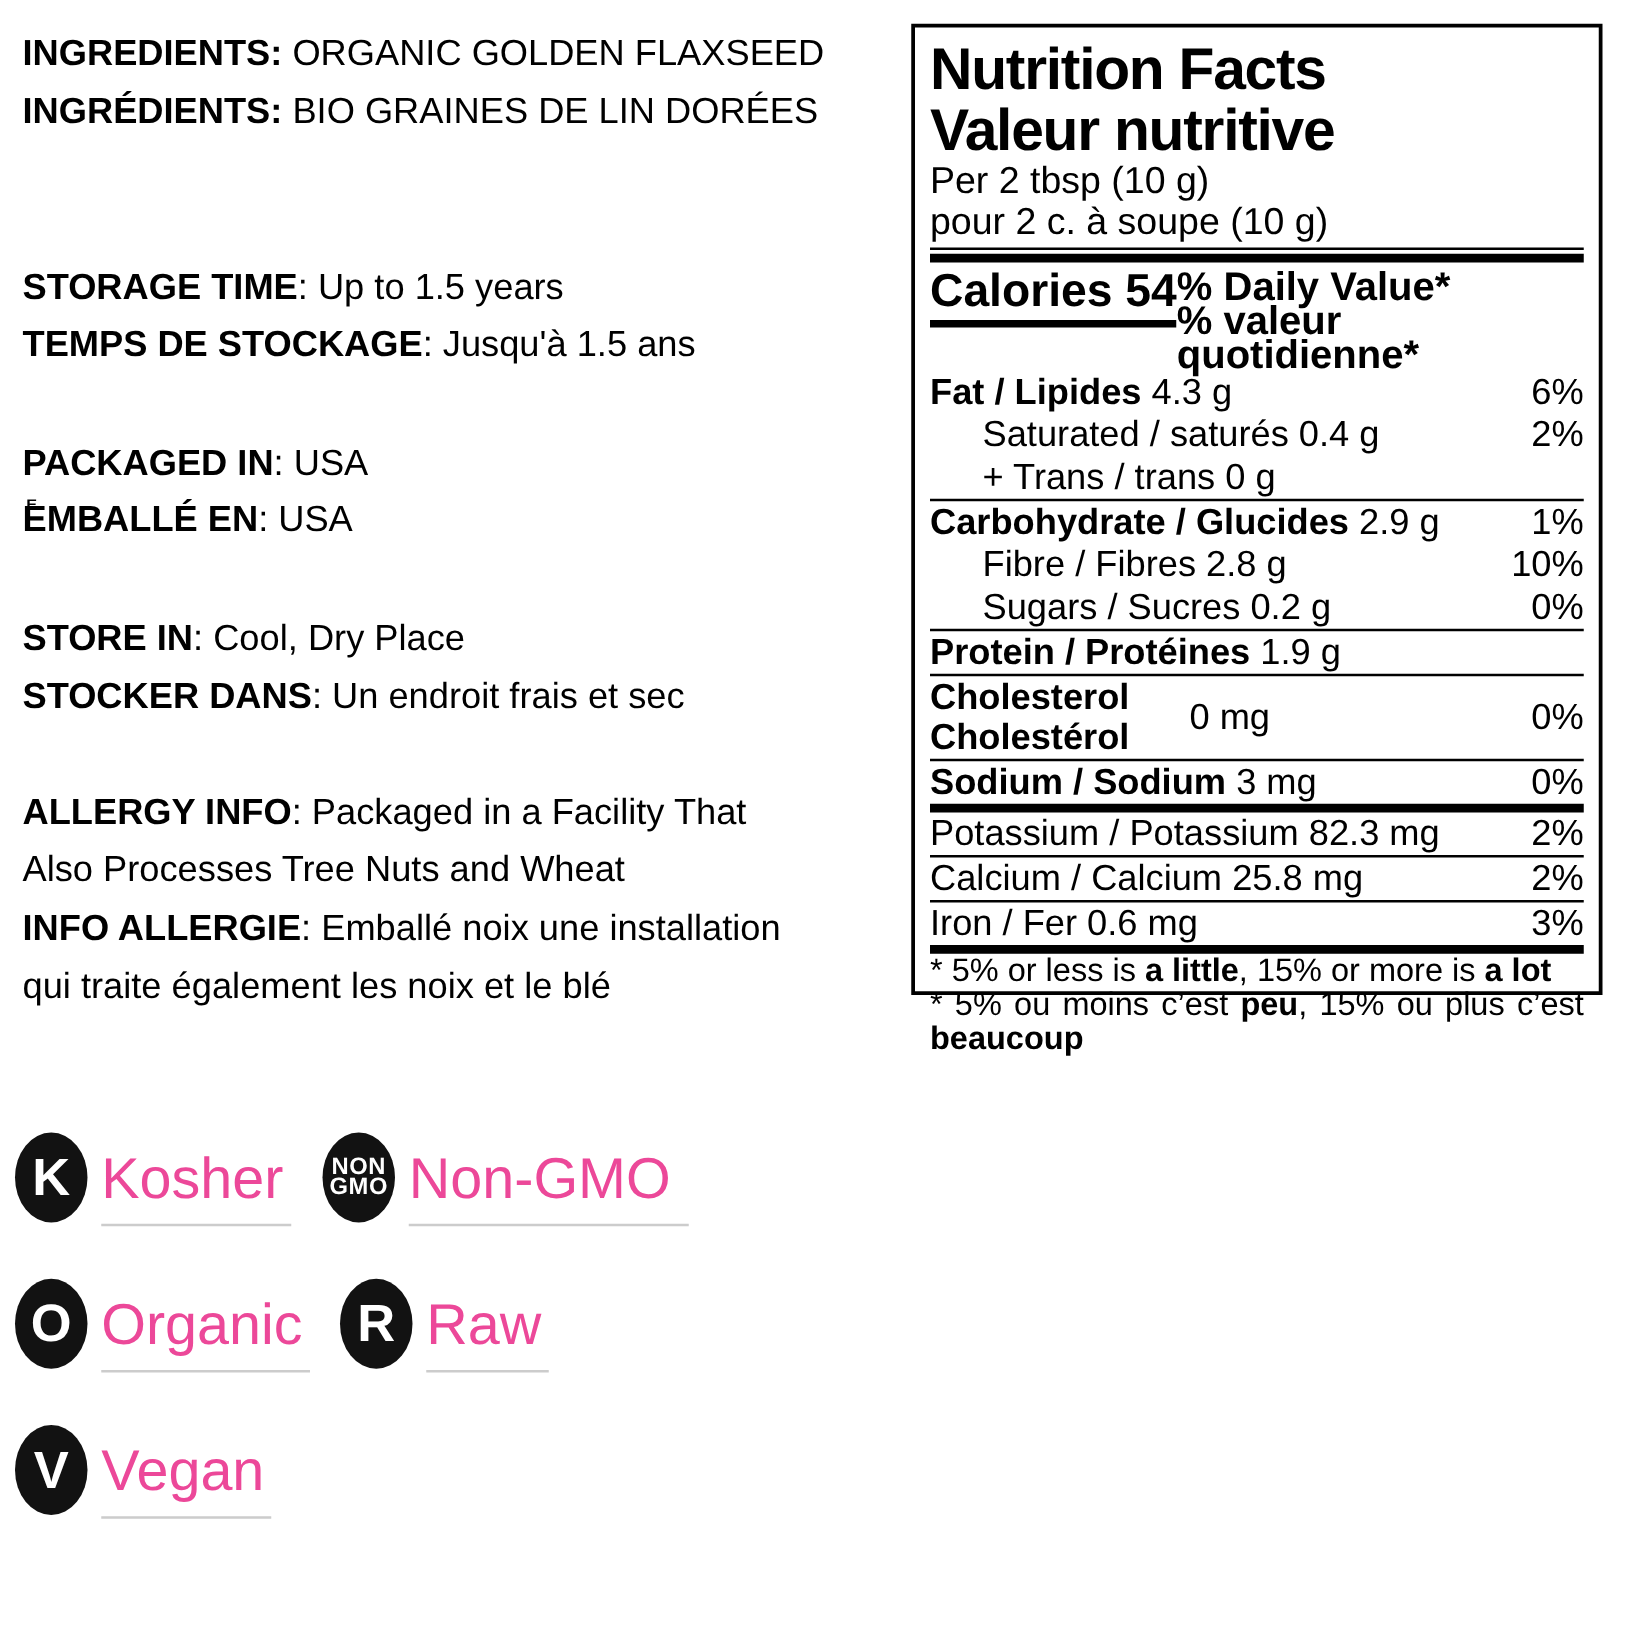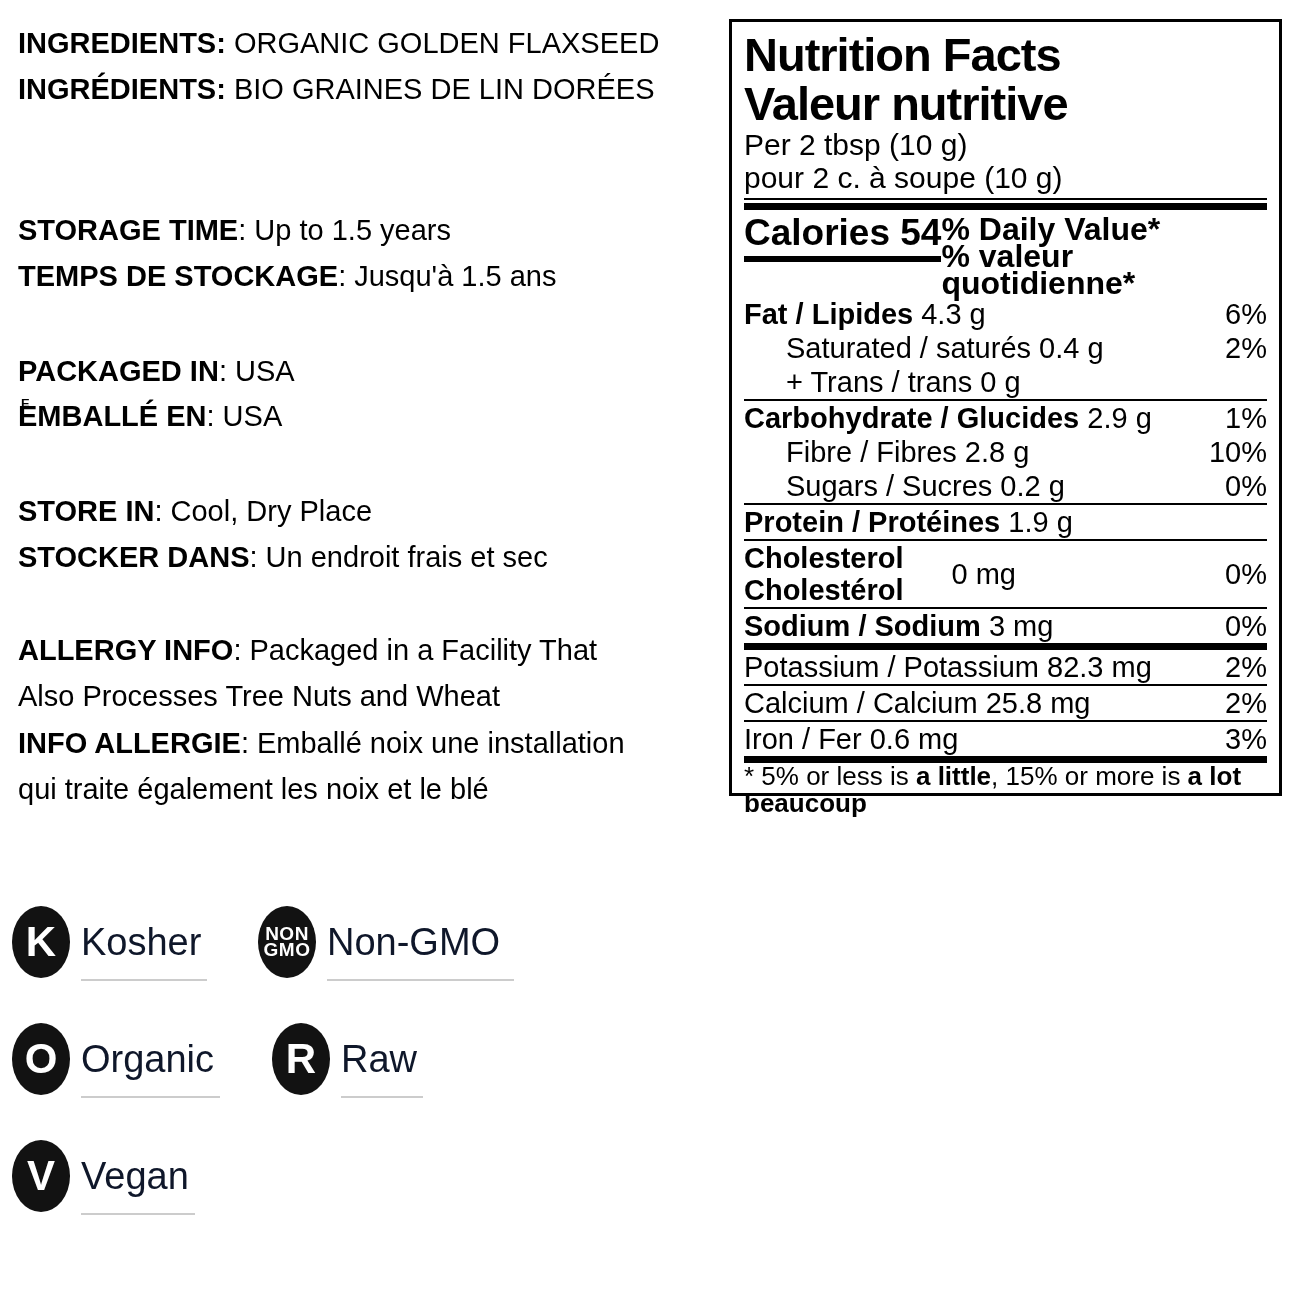--- a/index.html
+++ b/index.html
@@ -45,21 +45,21 @@
   .fn.just{text-align:justify;text-align-last:justify;}
   
   .badge{position:absolute;display:flex;align-items:center;}
   .bcirc{
     width:58px;height:72px;border-radius:50%;background:#121212;color:#fff;
     display:flex;align-items:center;justify-content:center;flex:none;font-weight:bold;
   }
   .bletter{font-size:42px;line-height:42px;font-weight:bold;}
   .bsmall{display:flex;flex-direction:column;align-items:center;font-size:19px;line-height:16px;letter-spacing:.5px;font-weight:bold;}
   .blabel{
-    display:inline-block;margin-left:11px;font-size:38px;line-height:50px;color:#0f172a;
+    display:inline-block;margin-left:11px;font-size:46px;line-height:50px;color:#ec4899;
     padding:0 6px 12px 0;margin-bottom:-14px;border-bottom:2px solid #cccccc;white-space:nowrap;
   }
 </style>
 </head>
 <body>
 
 <div class="canvas">
 
   <div class="info-line" style="top:26px"><b>INGREDIENTS:</b><span> ORGANIC GOLDEN FLAXSEED</span></div>
   <div class="info-line" style="top:72px"><b>INGRÉDIENTS:</b><span> BIO GRAINES DE LIN DORÉES</span></div>
@@ -147,20 +147,21 @@
     <div class="row sep-hair">
         <span class="nm"><span>Calcium / Calcium 25.8 mg</span></span>
         <span class="dv">2%</span>
       </div>
     <div class="row sep-hair">
         <span class="nm"><span>Iron / Fer 0.6 mg</span></span>
         <span class="dv">3%</span>
       </div>
 
     <div class="fn first sep-thick"><span>* 5% or less is </span><b>a little</b><span>, 15% or more is </span><b>a lot</b></div>
+    <div class="fn just"><span>* 5% ou moins c’est </span><b>peu</b><span>, 15% ou plus c’est</span></div>
     <div class="fn"><b>beaucoup</b></div>
   </div>
 
   <div class="badge" style="left:12px;top:906px">
     <span class="bcirc">
         <span class="bletter">K</span>
       </span>
     <span class="blabel">Kosher</span>
   </div>
 

